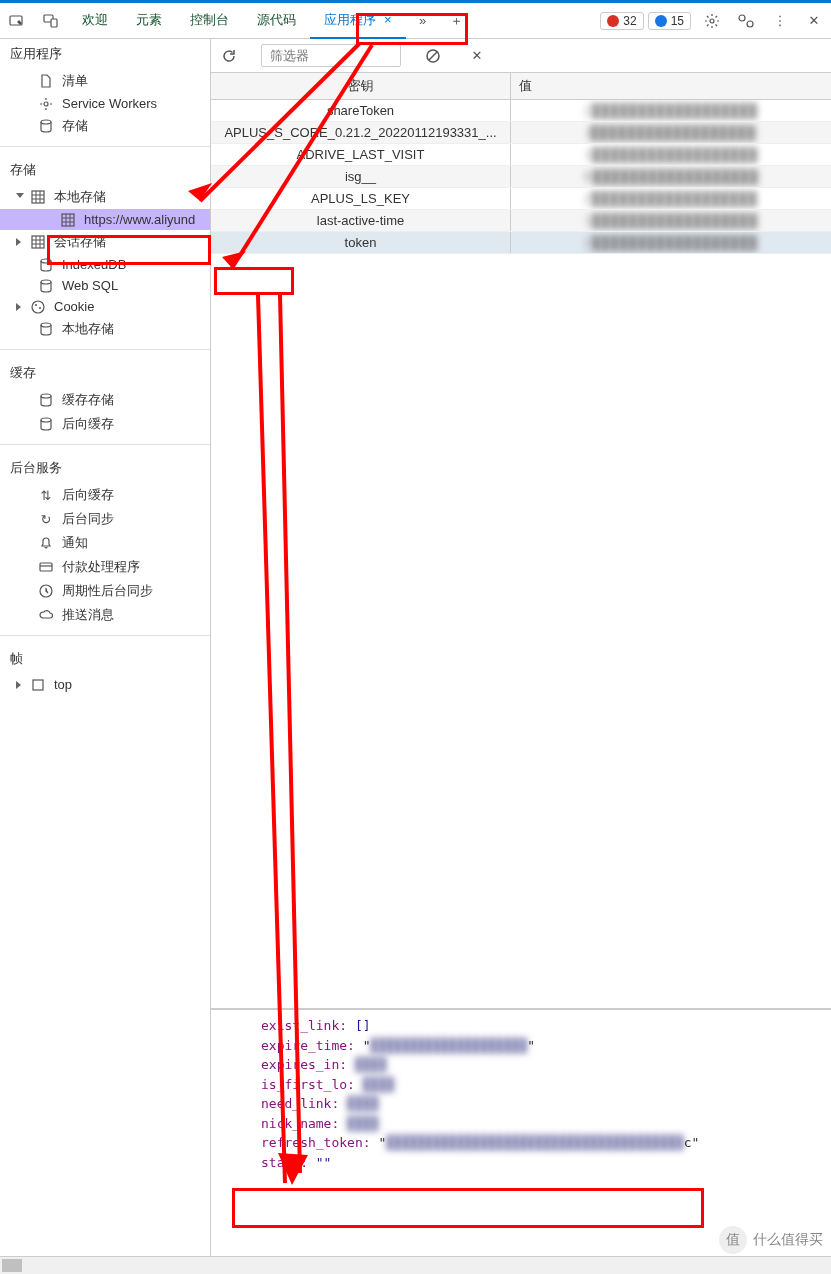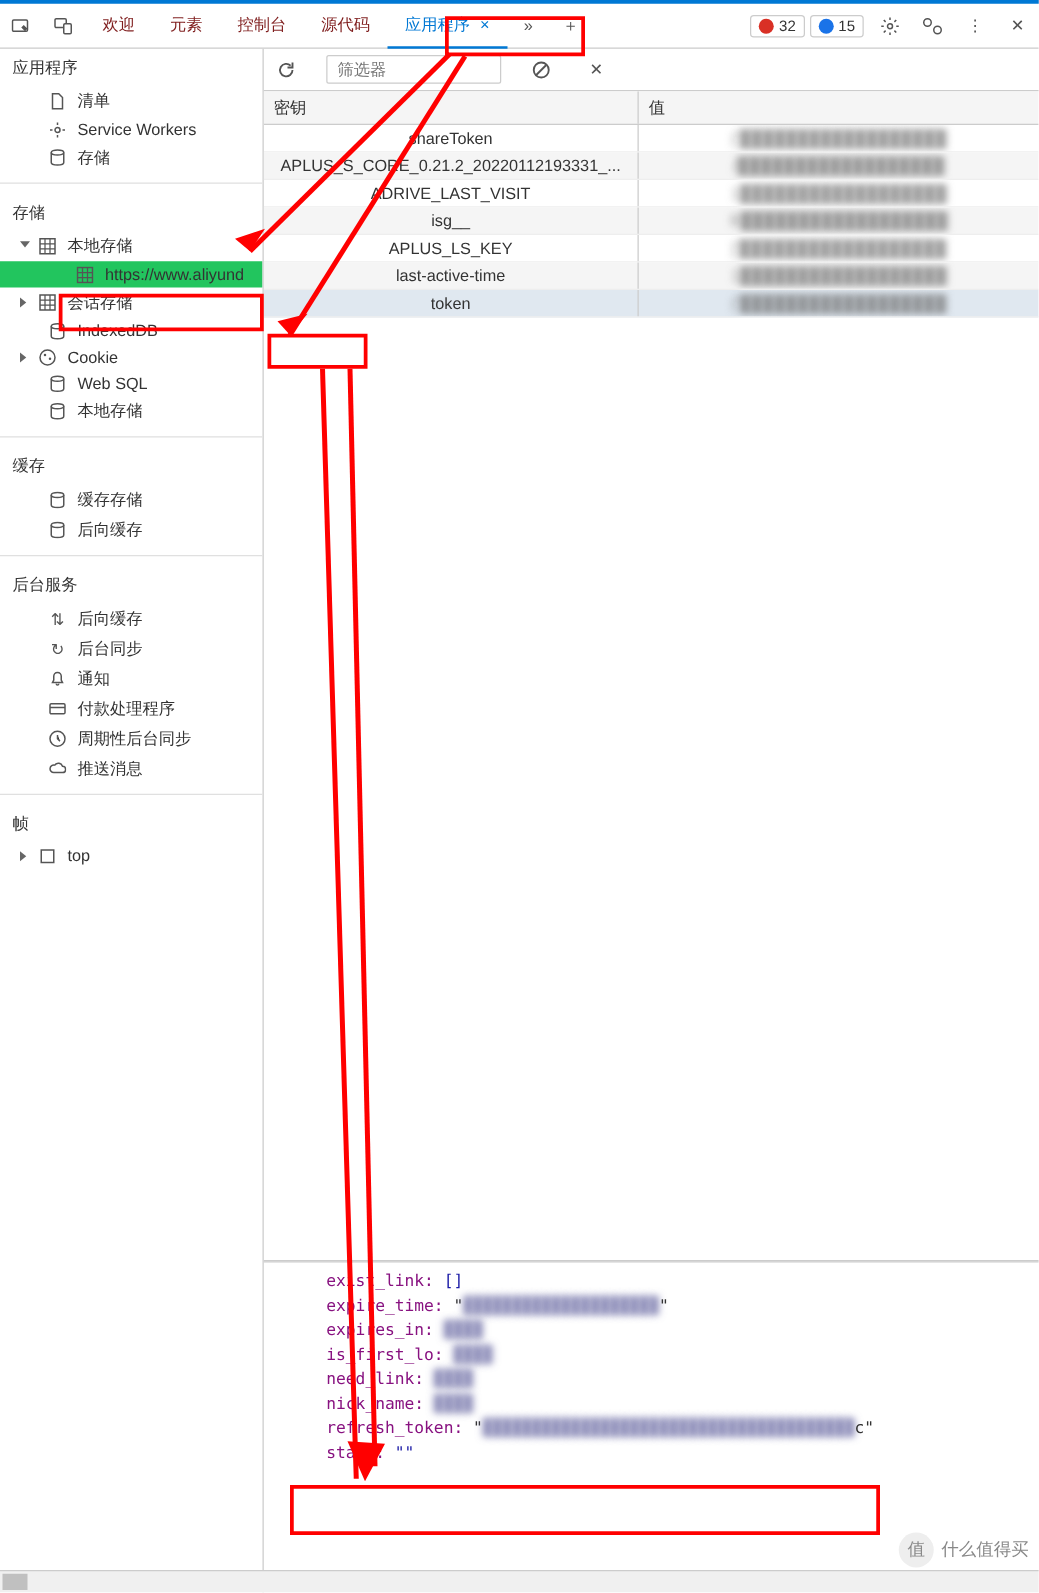--- a/index.html
+++ b/index.html
@@ -2,54 +2,54 @@
 <html><head>
 <meta charset="utf-8">
 <style>
   * { box-sizing: border-box; }
   html, body { margin: 0; padding: 0; width: 831px; height: 1274px; font-family: "Segoe UI", "Microsoft YaHei", sans-serif; font-size: 13px; color: #333; background: #fff; overflow: hidden; }
   body { border-top: 3px solid #0078d4; position: relative; }
 
   
   .tabbar { display: flex; align-items: center; height: 36px; border-bottom: 1px solid #ccc; }
   .tabbar .ic { width: 34px; height: 36px; display: flex; align-items: center; justify-content: center; color: #555; }
-  .tabbar .tab { padding: 0 14px; height: 36px; display: flex; align-items: center; color: #7f1d1d; border-bottom: 2px solid transparent; white-space: nowrap; }
+  .tabbar .tab { padding: 0 14px; height: 36px; display: flex; align-items: center; color: #14532d; border-bottom: 2px solid transparent; white-space: nowrap; }
   .tabbar .tab.active { color: #0078d4; border-bottom: 2px solid #0078d4; }
   .tabbar .tab .close { margin-left: 8px; }
   .tabbar .spacer { flex: 1; }
   .tabbar .badge { display: flex; align-items: center; border: 1px solid #ccc; border-radius: 3px; padding: 1px 6px; margin-right: 4px; font-size: 12px; }
   .tabbar .badge .dot { width: 12px; height: 12px; border-radius: 50%; margin-right: 4px; display:inline-block; }
   .tabbar .right-ic { width: 34px; height: 36px; display: flex; align-items: center; justify-content: center; color: #555; }
 
   
   .main { display: flex; height: calc(100% - 36px); }
   .sidebar { width: 211px; border-right: 1px solid #ccc; overflow-y: auto; }
   .content { flex: 1; display: flex; flex-direction: column; }
 
   
   .section-title { padding: 6px 10px; color: #333; }
   .sidebar .item { display: flex; align-items: center; padding: 3px 10px 3px 38px; position: relative; white-space: nowrap; overflow: hidden; text-overflow: ellipsis; }
   .sidebar .item.d1 { padding-left: 30px; }
   .sidebar .item.d2 { padding-left: 60px; }
   .sidebar .item .tri { position: absolute; left: 16px; width: 0; height: 0; border-top: 4px solid transparent; border-bottom: 4px solid transparent; border-left: 5px solid #666; }
   .sidebar .item .tri.open { border-left: none; border-left: 4px solid transparent; border-right: 4px solid transparent; border-top: 5px solid #666; }
   .sidebar .item .icon { margin-right: 8px; color: #555; flex-shrink: 0; width:16px; display:inline-flex; justify-content:center; }
-  .sidebar .item.selected { background: #22c55e; }
+  .sidebar .item.selected { background: #c4b5fd; }
   .sidebar hr { border: none; border-top: 1px solid #e0e0e0; margin: 8px 0; }
 
   
   .toolbar { display: flex; align-items: center; height: 34px; border-bottom: 1px solid #ccc; padding: 0 6px; gap: 20px; }
   .toolbar .btn { width: 24px; height: 24px; display: flex; align-items: center; justify-content: center; color: #555; }
   .toolbar input { border: 1px solid #ccc; border-radius: 2px; padding: 3px 8px; width: 140px; font-size: 13px; }
 
   
   .table-wrap { flex: 1; overflow: hidden; border-bottom: 1px solid #ccc; }
   .table-header { display: flex; border-bottom: 1px solid #ccc; background: #f5f5f5; }
   .table-header .th { padding: 4px 8px; border-right: 1px solid #ccc; }
-  .table-header .th:first-child { width: 300px; }
+  .table-header .th:first-child { width: 300px; text-align: center; }
   .table-header .th:last-child { flex: 1; border-right: none; }
   .row { display: flex; border-bottom: 1px solid #eee; }
   .row:nth-child(even) { background: #f5f5f5; }
   .row .td { padding: 3px 8px; overflow: hidden; white-space: nowrap; text-overflow: ellipsis; text-align: center; }
   .row .td:first-child { width: 300px; border-right: 1px solid #ccc; }
   .row .td:last-child { flex: 1; }
   .row.selected { background: #e0e8f0; }
   .blur { color: transparent; text-shadow: 0 0 6px rgba(100,100,100,0.6); }
 
   
@@ -185,39 +185,39 @@
       </div>
     <div class="item">
         <span class="icon">
           <svg width="14" height="14" viewBox="0 0 14 14">
             <ellipse cx="7" cy="3" rx="5" ry="2" fill="none" stroke="currentColor" stroke-width="1.2"></ellipse>
             <path d="M2 3v8c0 1.1 2.2 2 5 2s5-.9 5-2V3" fill="none" stroke="currentColor" stroke-width="1.2"></path>
           </svg>
         </span>
         <span>IndexedDB</span>
       </div>
+    <div class="item">
+        <span class="icon">
+          <svg width="14" height="14" viewBox="0 0 14 14">
+            <ellipse cx="7" cy="3" rx="5" ry="2" fill="none" stroke="currentColor" stroke-width="1.2"></ellipse>
+            <path d="M2 3v8c0 1.1 2.2 2 5 2s5-.9 5-2V3" fill="none" stroke="currentColor" stroke-width="1.2"></path>
+          </svg>
+        </span>
+        <span>Web SQL</span>
+      </div>
     <div class="item d1">
         <span class="tri"></span>
         <span class="icon">
           <svg width="14" height="14" viewBox="0 0 14 14">
             <circle cx="7" cy="7" r="6" fill="none" stroke="currentColor" stroke-width="1.2"></circle>
             <circle cx="5" cy="5" r="1" fill="currentColor"></circle>
             <circle cx="9" cy="8" r="1" fill="currentColor"></circle>
           </svg>
         </span>
         <span>Cookie</span>
-      </div>
-    <div class="item">
-        <span class="icon">
-          <svg width="14" height="14" viewBox="0 0 14 14">
-            <ellipse cx="7" cy="3" rx="5" ry="2" fill="none" stroke="currentColor" stroke-width="1.2"></ellipse>
-            <path d="M2 3v8c0 1.1 2.2 2 5 2s5-.9 5-2V3" fill="none" stroke="currentColor" stroke-width="1.2"></path>
-          </svg>
-        </span>
-        <span>Web SQL</span>
       </div>
     <div class="item">
         <span class="icon">
           <svg width="14" height="14" viewBox="0 0 14 14">
             <ellipse cx="7" cy="3" rx="5" ry="2" fill="none" stroke="currentColor" stroke-width="1.2"></ellipse>
             <path d="M2 3v8c0 1.1 2.2 2 5 2s5-.9 5-2V3" fill="none" stroke="currentColor" stroke-width="1.2"></path>
           </svg>
         </span>
         <span>本地存储</span>
       </div>

